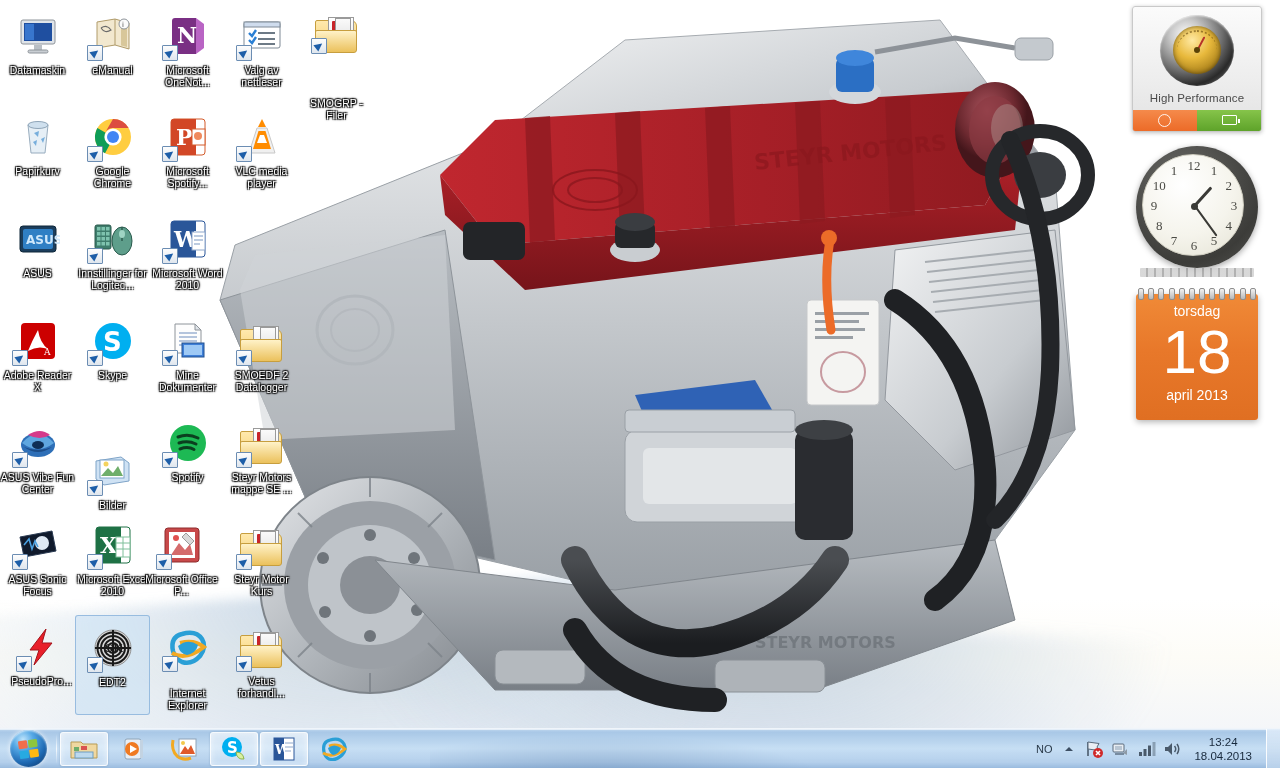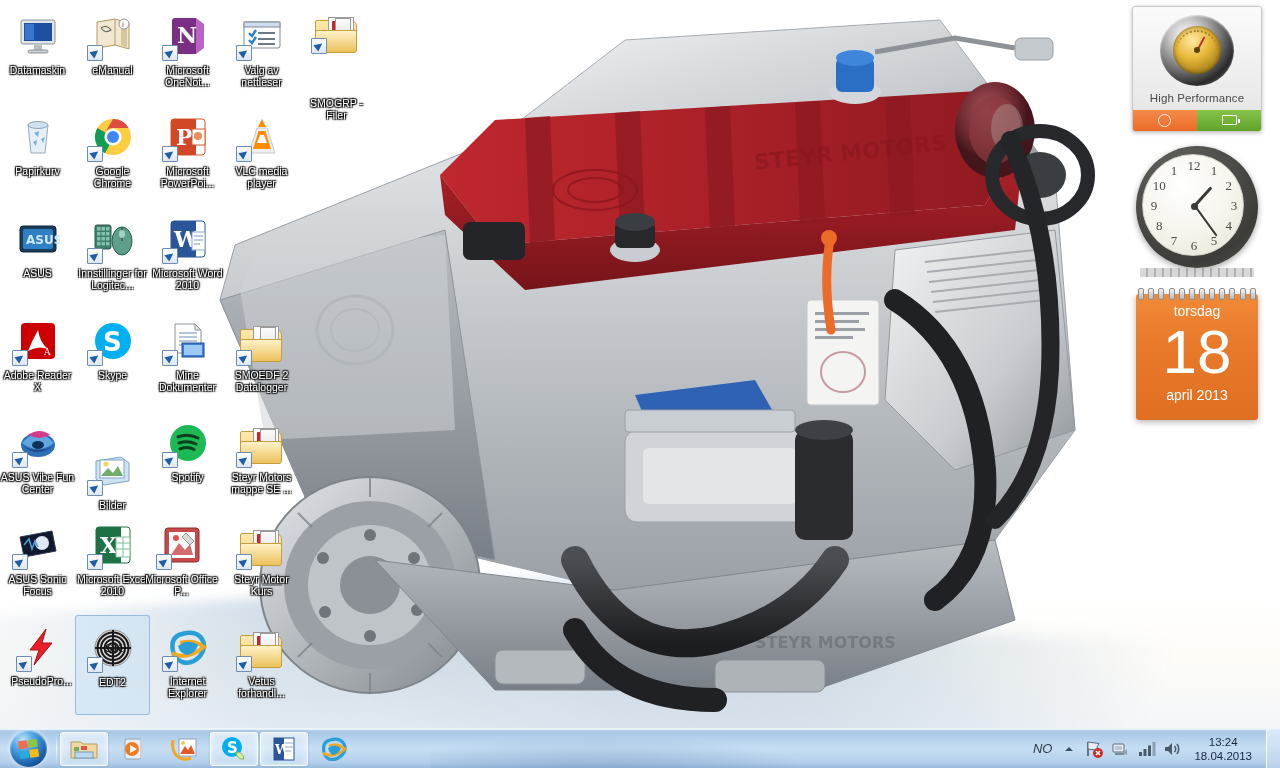--- a/index.html
+++ b/index.html
@@ -250,21 +250,21 @@
   .tb-btn.active {
     background: linear-gradient(180deg, rgba(255,255,255,.55), rgba(214,233,250,.45));
     border: 1px solid rgba(255,255,255,.85);
     box-shadow: inset 0 0 6px rgba(255,255,255,.6), 0 0 2px rgba(70,110,150,.4);
   }
   .tb-ico { width: 30px; height: 30px; position: relative; }
 
   #tray {
     margin-left: auto; display:flex; align-items:center; height:40px; padding-right: 0;
   }
-  .tray-lang { font-size: 13px; color:#2a3a4a; margin-right: 10px; font-style: italic; }
+  .tray-lang { font-size: 11px; color:#2a3a4a; margin-right: 10px; }
   .tray-chevron {
     width:14px; height:14px; margin-right:8px; position:relative;
   }
   .tray-chevron::after {
     content:""; position:absolute; left:3px; top:5px; width:0; height:0;
     border-left:4px solid transparent; border-right:4px solid transparent;
     border-bottom:4px solid #3c4e63;
   }
   .tray-ico { width:20px; height:20px; margin-right:6px; position:relative; }
   #tray-clock {
@@ -545,21 +545,21 @@
       <div class="glyph">
         <svg width="44" height="44" viewBox="0 0 44 44">
           <rect x="5" y="4" width="34" height="36" rx="3" fill="#fff" stroke="#d35b2a"></rect>
         <path d="M5 7 A3 3 0 0 1 8 4 L30 4 L30 40 L8 40 A3 3 0 0 1 5 37 Z" fill="#d24726"></path>
         <text x="10" y="30" font-size="22" fill="#fff" font-family="DejaVu Serif, serif" font-weight="bold">P</text>
         <rect x="26" y="14" width="13" height="16" fill="#fff" stroke="#d35b2a"></rect>
         <circle cx="32" cy="21" r="4" fill="#f08a5d"></circle>
         </svg>
         <span class="shortcut"></span>
       </div>
-      <div class="label">Microsoft PowerPoi...</div>
+      <div class="label">Microsoft Spotify...</div>
     </div>
     <div class="desk-icon" style="left: 224px; top: 105px;">
       <div class="glyph">
         <svg width="44" height="44" viewBox="0 0 44 44">
           <path d="M22 4 L26 12 L18 12 Z" fill="#ff8c00"></path>
         <path d="M17 13 L27 13 L35 38 L9 38 Z" fill="#f0f0f0" stroke="#c8c8c8"></path>
         <path d="M18.5 16 L25.5 16 L31 34 L13 34 Z" fill="#ff8c00"></path>
         <path d="M20 20 L24 20 L27 28 L17 28 Z" fill="#fff"></path>
         </svg>
         <span class="shortcut"></span>
@@ -799,21 +799,21 @@
           <circle cx="22" cy="22" r="8.5"></circle>
             <circle cx="22" cy="22" r="5"></circle>
           </g>
         <path d="M22 4 L22 40 M4 22 L40 22" stroke="#1a1a1a" stroke-width="2"></path>
         <text x="14" y="26" font-size="11" fill="#1a1a1a" font-family="DejaVu Serif, serif" font-weight="bold">SK</text>
         </svg>
         <span class="shortcut"></span>
       </div>
       <div class="label">EDT2</div>
     </div>
-    <div class="desk-icon" style="left: 150px; top: 615px;">
+    <div class="desk-icon" style="left: 150px; top: 615px; gap: 12px;">
       <div class="glyph">
         <svg width="44" height="44" viewBox="0 0 44 44">
           <path d="M7 26 Q4 12 16 9 Q30 5 36 14 Q41 22 34 31 Q26 40 16 37 Q9 34 7 26 Z" fill="none" stroke="#2a9fd6" stroke-width="4.5"></path>
         <path d="M6 28 Q20 36 38 22 Q28 14 14 18" fill="none" stroke="#f2a922" stroke-width="4"></path>
         <path d="M12 21 Q22 13 32 20 Q30 28 21 30 Q14 29 12 21 Z" fill="#2a9fd6"></path>
         </svg>
         <span class="shortcut"></span>
       </div>
       <div class="label">Internet Explorer</div>
     </div>

